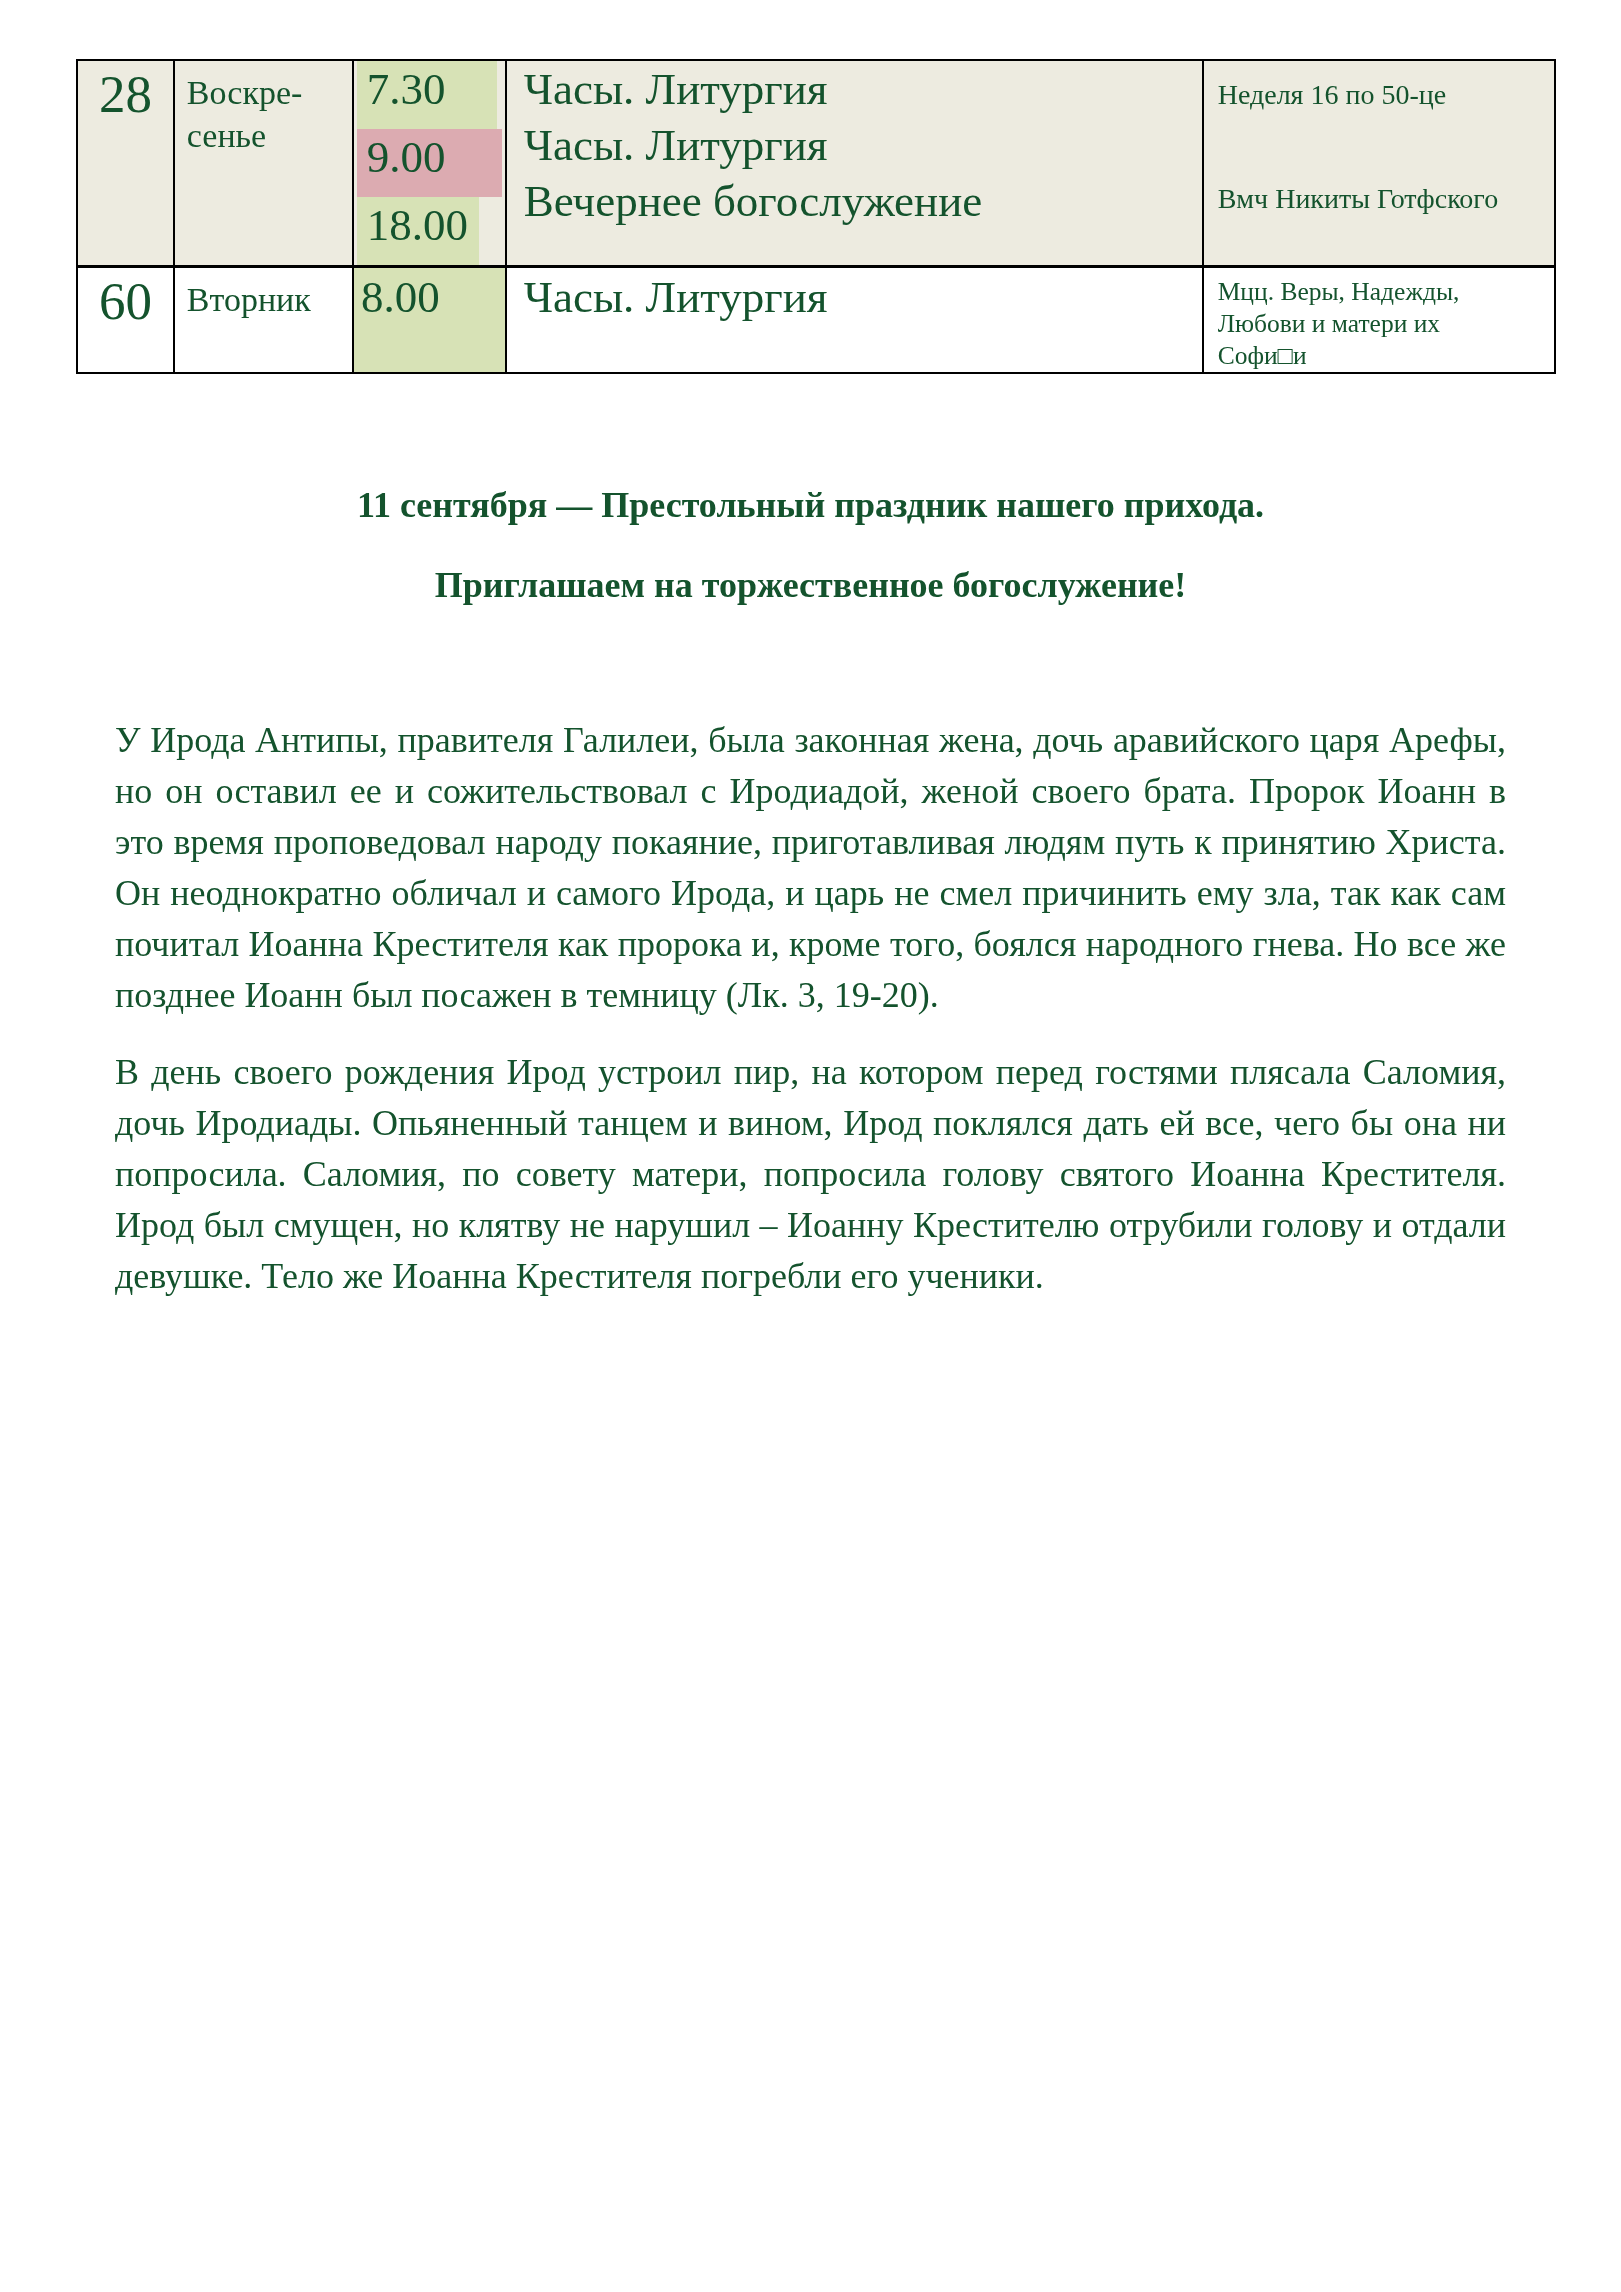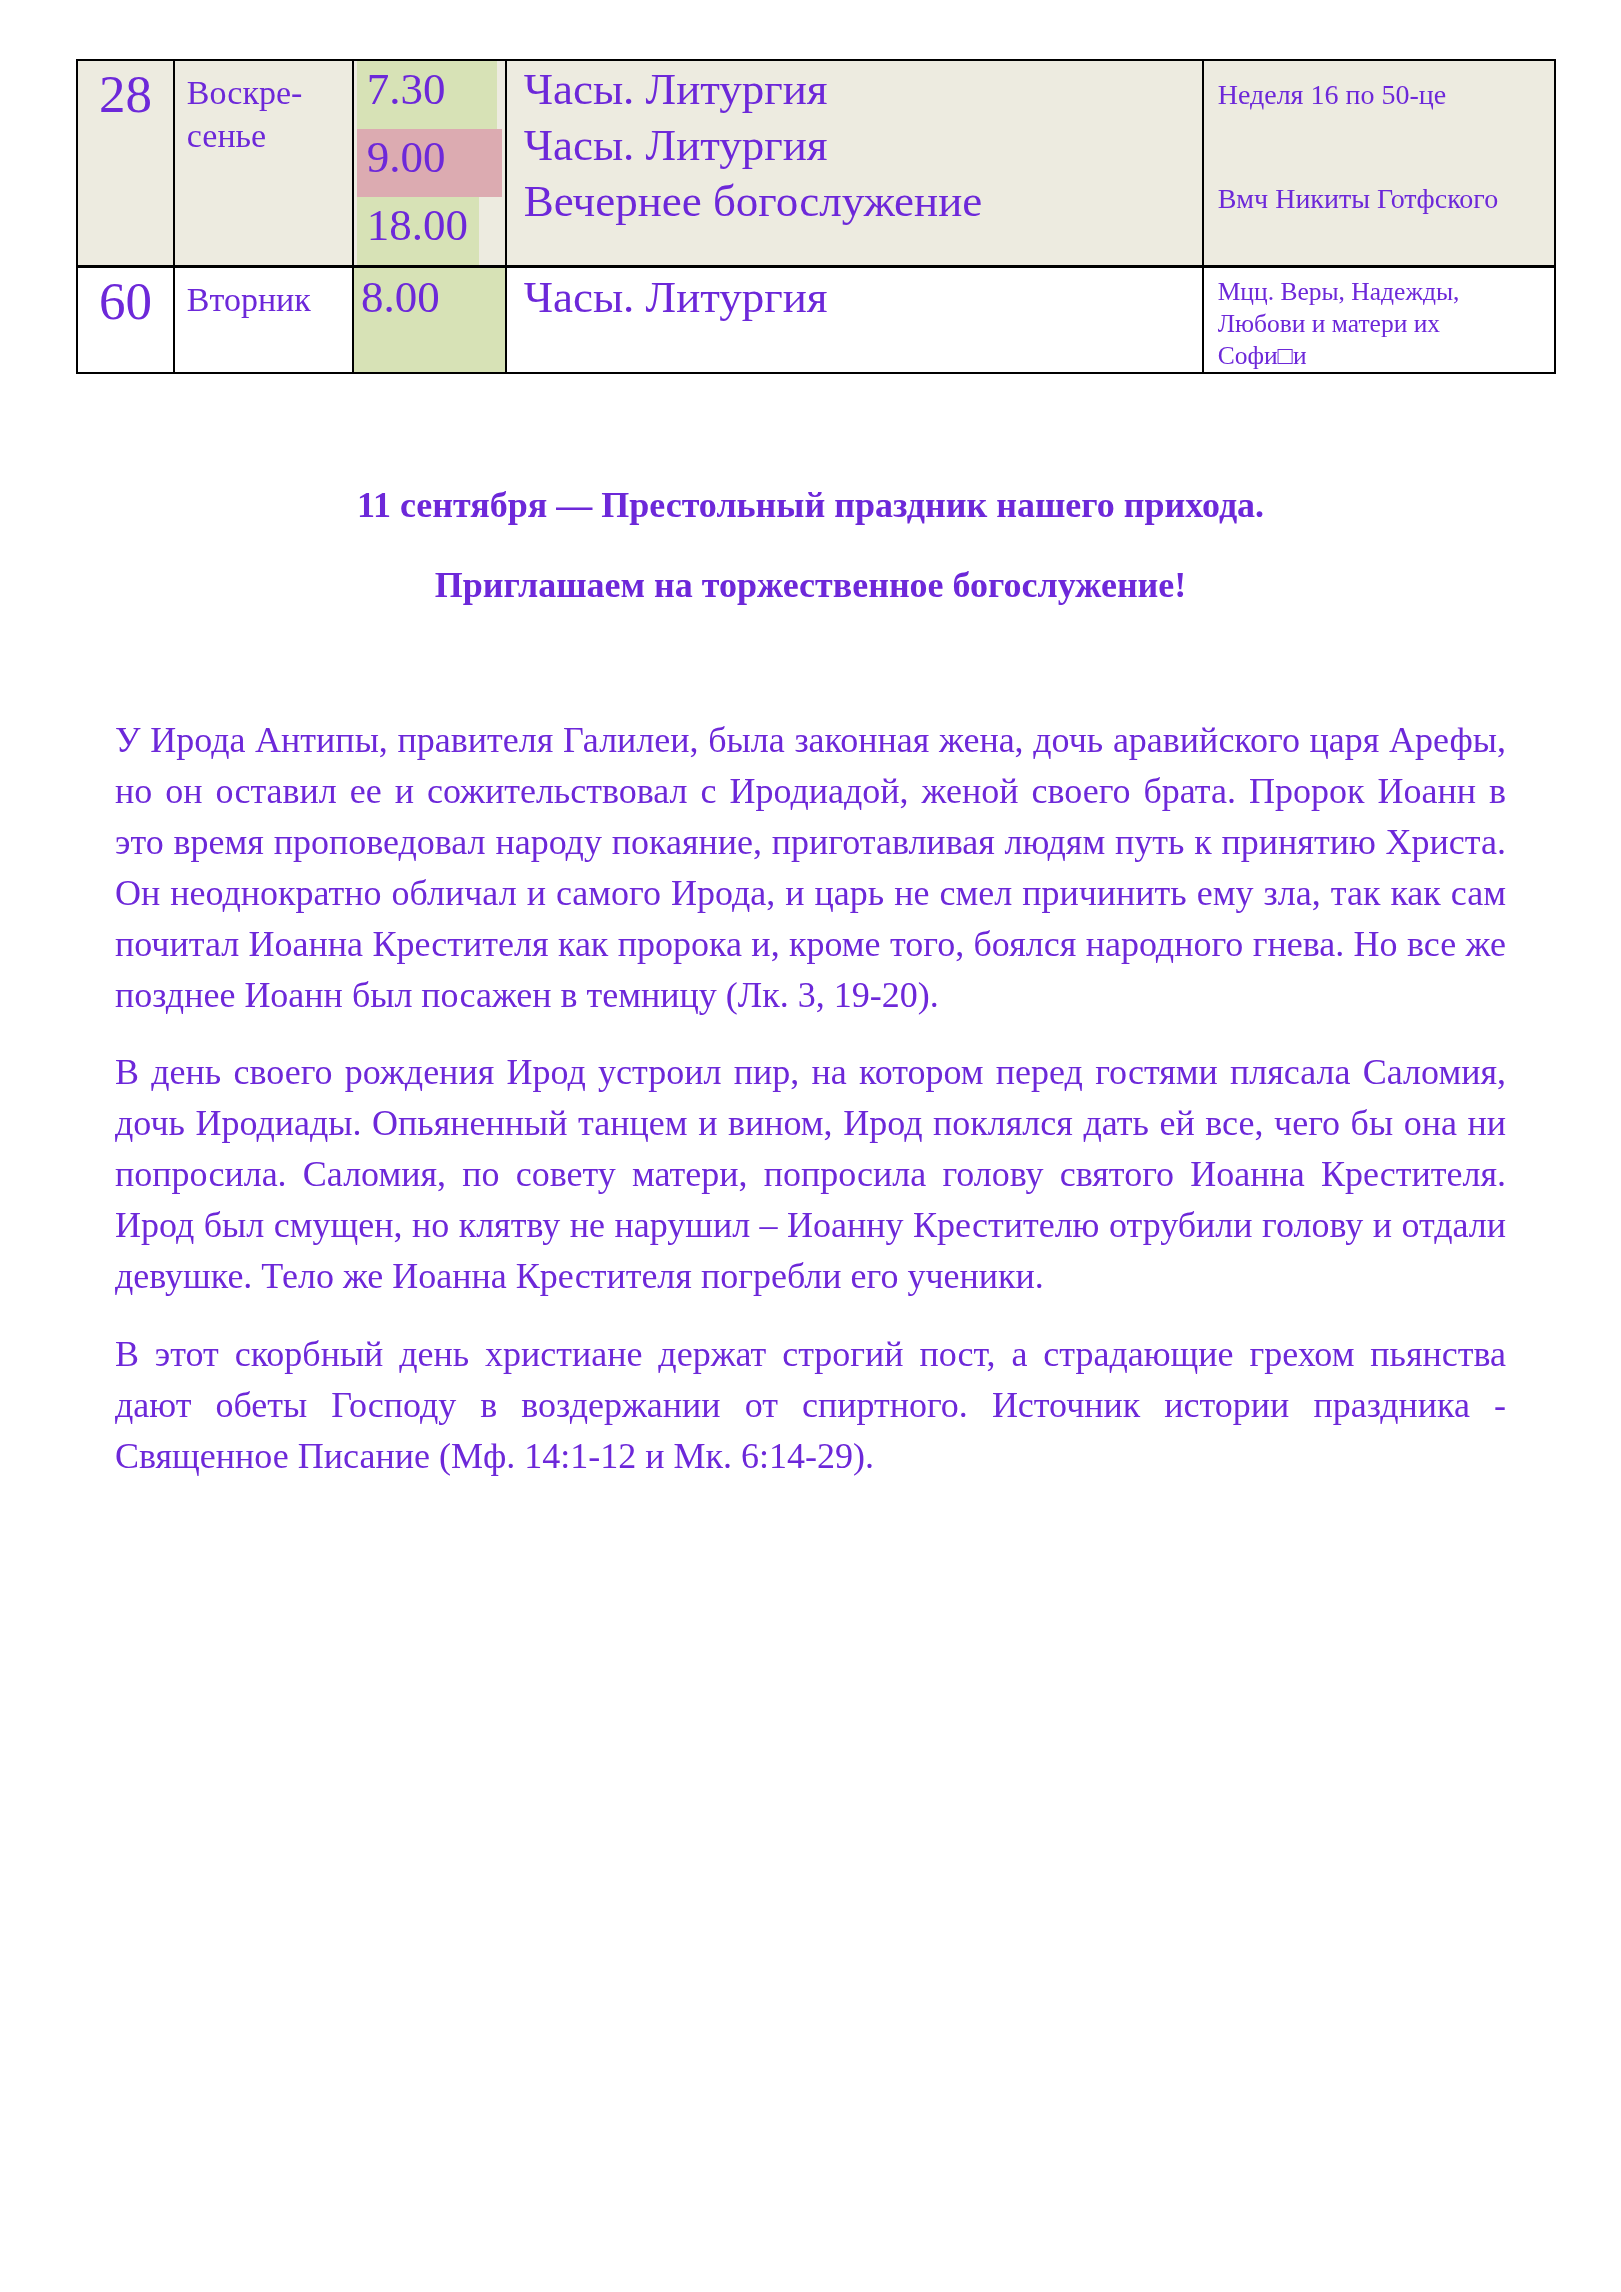--- a/index.html
+++ b/index.html
@@ -1,21 +1,21 @@
 <!DOCTYPE html>
 <html lang="ru" style="--row1-bg: #edebe0; --row2-bg: #ffffff; --green-highlight: #d7e2b6; --pink-highlight: #dcabb1; --border: #000000; --text: #000000;"><head>
 <meta charset="utf-8">
 <style>
   * { margin:0; padding:0; box-sizing:border-box; }
   html, body { background:#ffffff; }
   .page {
     position:relative;
     width:1621px; height:2293px;
     background:#ffffff;
-    color:#6d28d9;
+    color:#14532d;
     font-family:"Liberation Serif","DejaVu Serif",serif;
     overflow:hidden;
   }
   
   table.schedule {
     border-collapse:collapse;
     table-layout:fixed;
     width:1478px;
     margin:59px 0 0 76px;
   }
@@ -117,17 +117,16 @@
       </tr>
     </tbody>
   </table>
 
   <div class="heading h1">11 сентября — Престольный праздник нашего прихода.</div>
   <div class="heading h2">Приглашаем на торжественное богослужение!</div>
 
   <div class="body-text">
     <p>У Ирода Антипы, правителя Галилеи, была законная жена, дочь аравийского царя Арефы, но он оставил ее и сожительствовал с Иродиадой, женой своего брата. Пророк Иоанн в это время проповедовал народу покаяние, приготавливая людям путь к принятию Христа. Он неоднократно обличал и самого Ирода, и царь не смел причинить ему зла, так как сам почитал Иоанна Крестителя как пророка и, кроме того, боялся народного гнева. Но все же позднее Иоанн был посажен в темницу (Лк. 3, 19-20).</p>
     <p>В день своего рождения Ирод устроил пир, на котором перед гостями плясала Саломия, дочь Иродиады. Опьяненный танцем и вином, Ирод поклялся дать ей все, чего бы она ни попросила. Саломия, по совету матери, попросила голову святого Иоанна Крестителя. Ирод был смущен, но клятву не нарушил – Иоанну Крестителю отрубили голову и отдали девушке. Тело же Иоанна Крестителя погребли его ученики.</p>
-    <p>В этот скорбный день христиане держат строгий пост, а страдающие грехом пьянства дают обеты Господу в воздержании от спиртного. Источник истории праздника - Священное Писание (Мф. 14:1-12 и Мк. 6:14-29).</p>
   </div>
 
 </div>
 
 
 </body></html>

